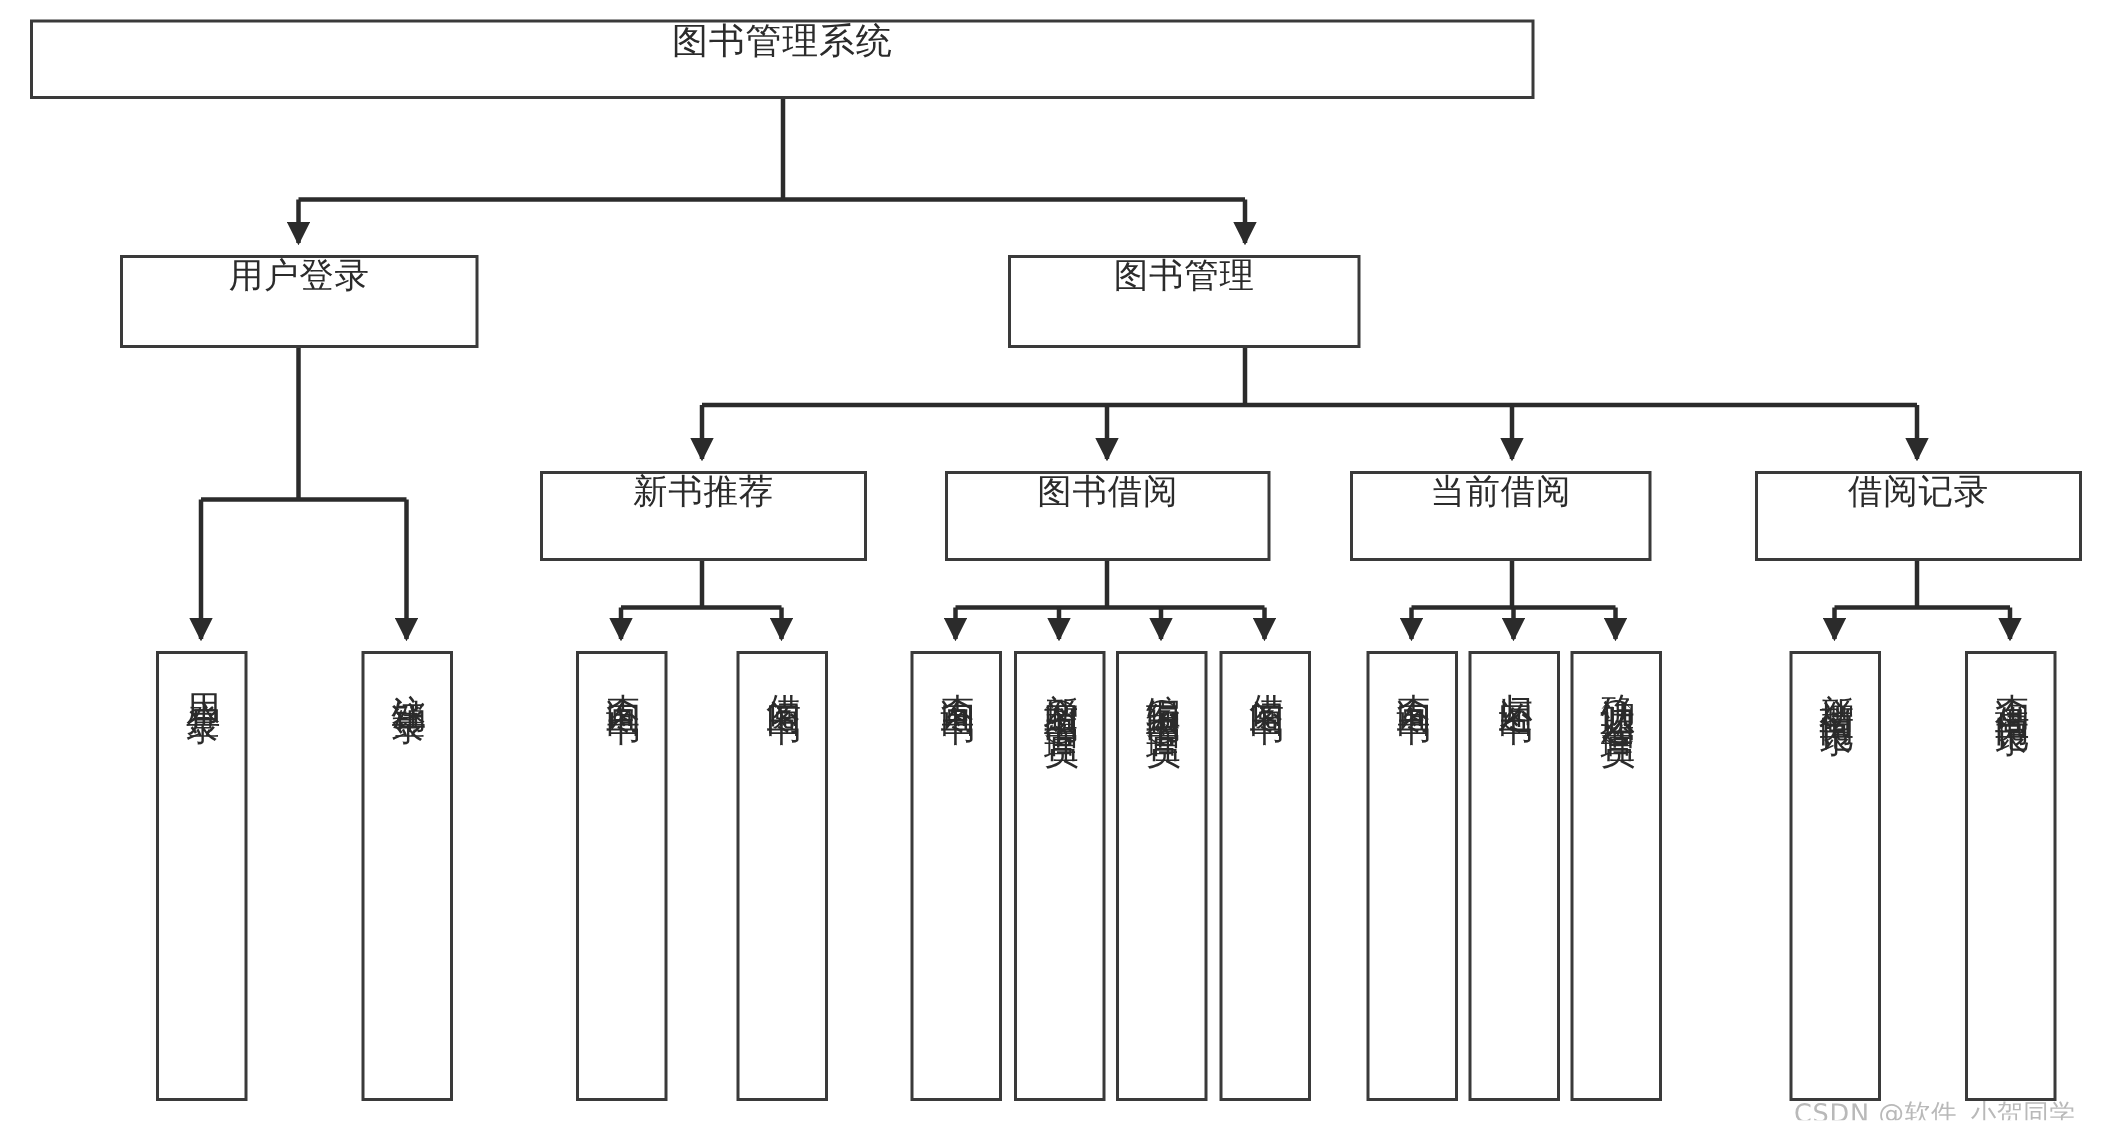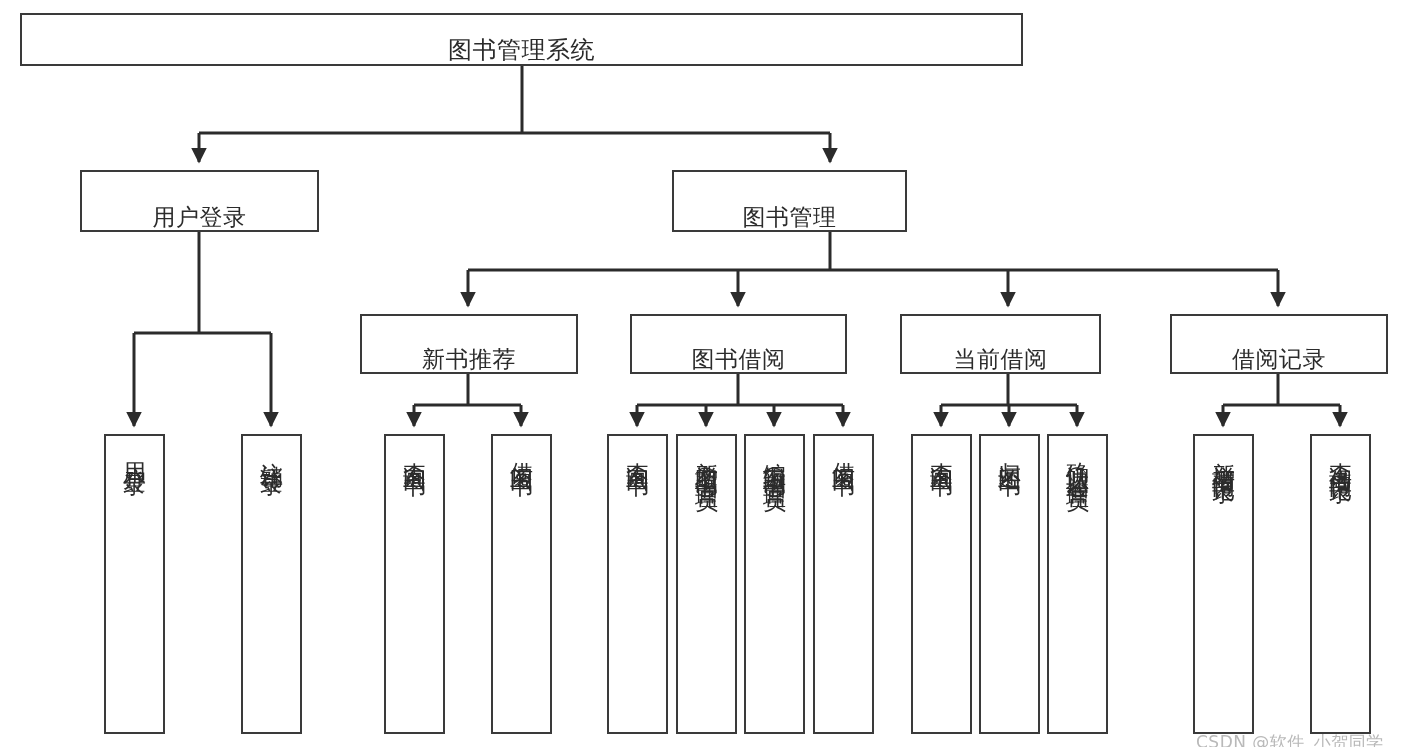--- a/index.html
+++ b/index.html
@@ -24,21 +24,21 @@
     width: 1405px;
     height: 747px;
     pointer-events: none;
   }
   .node {
     position: absolute;
     box-sizing: border-box;
     background: #ffffff;
     border: 2.5px solid #3a3a3a;
     display: flex;
-    align-items: flex-end;
+    align-items: flex-start;
     justify-content: center;
     color: #2b2b2b;
   }
   .node .label {
     display: block;
     text-align: center;
     line-height: 1.08;
     letter-spacing: 0.5px;
   }
   .node.horiz .label {

